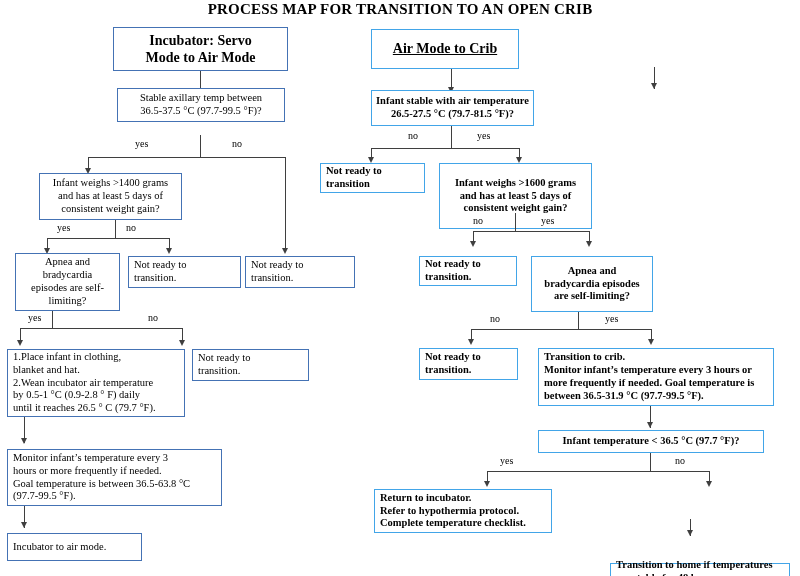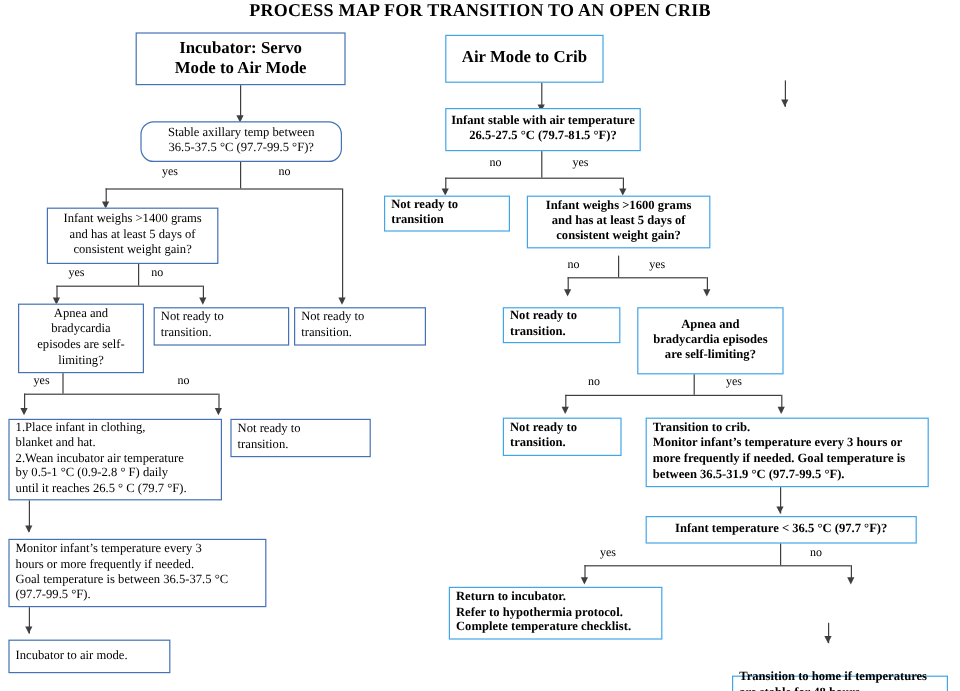--- a/index.html
+++ b/index.html
@@ -64,21 +64,21 @@
 <div id="canvas">
 
   <div class="title">PROCESS MAP FOR TRANSITION TO AN OPEN CRIB</div>
 
   <div class="box hdr bd-dark" style="left:113px;top:27px;width:175px;height:44px;">Incubator: Servo
 Mode to Air Mode</div>
 
   <div class="ln vl" style="left:200px;top:71px;height:29px;"></div>
   <div class="arw" style="left:197px;top:96px;"></div>
 
-  <div class="box ctr bd-dark" style="left:117px;top:101px;width:168px;height:34px;border-radius:11px;">Stable axillary temp between
+  <div class="box ctr bd-dark" style="left:117px;top:88px;width:168px;height:34px;">Stable axillary temp between
 36.5-37.5 °C (97.7-99.5 °F)?</div>
 
   <div class="ln vl" style="left:200px;top:135px;height:22px;"></div>
   <div class="ln hl" style="left:88px;top:157px;width:197px;"></div>
   <div class="ln vl" style="left:88px;top:157px;height:15px;"></div>
   <div class="arw" style="left:85px;top:168px;"></div>
   <div class="ln vl" style="left:285px;top:157px;height:95px;"></div>
   <div class="arw" style="left:282px;top:248px;"></div>
   <div class="lbl" style="left:135px;top:138px;">yes</div>
   <div class="lbl" style="left:232px;top:138px;">no</div>
@@ -123,49 +123,49 @@
 until it reaches 26.5 ° C (79.7 °F).</div>
 
   <div class="box lft bd-dark" style="left:192px;top:349px;width:117px;height:32px;">Not ready to
 transition.</div>
 
   <div class="ln vl" style="left:24px;top:417px;height:26px;"></div>
   <div class="arw" style="left:21px;top:438px;"></div>
 
   <div class="box lft bd-dark" style="left:7px;top:449px;width:215px;height:57px;">Monitor infant’s temperature every 3
 hours or more frequently if needed.
-Goal temperature is between 36.5-37.5 °C
+Goal temperature is between 36.5-63.8 °C
 (97.7-99.5 °F).</div>
 
   <div class="ln vl" style="left:24px;top:506px;height:22px;"></div>
   <div class="arw" style="left:21px;top:522px;"></div>
 
   <div class="box lft bd-dark" style="left:7px;top:533px;width:135px;height:28px;">Incubator to air mode.</div>
 
-  <div class="box hdr bd-bright" style="left:371px;top:29px;width:132px;height:40px;">Air Mode to Crib</div>
+  <div class="box hdr bd-bright" style="left:371px;top:29px;width:148px;height:40px;text-decoration:underline;">Air Mode to Crib</div>
 
   <div class="ln vl" style="left:451px;top:69px;height:22px;"></div>
   <div class="arw" style="left:448px;top:87px;"></div>
 
   <div class="box ctr bd-bright" style="left:371px;top:90px;width:163px;height:36px;">Infant stable with air temperature
 26.5-27.5 °C (79.7-81.5 °F)?</div>
 
   <div class="ln vl" style="left:451px;top:126px;height:22px;"></div>
   <div class="ln hl" style="left:371px;top:148px;width:148px;"></div>
   <div class="ln vl" style="left:371px;top:148px;height:13px;"></div>
   <div class="arw" style="left:368px;top:157px;"></div>
   <div class="ln vl" style="left:519px;top:148px;height:13px;"></div>
   <div class="arw" style="left:516px;top:157px;"></div>
   <div class="lbl" style="left:408px;top:130px;">no</div>
   <div class="lbl" style="left:477px;top:130px;">yes</div>
 
   <div class="box lft bd-bright" style="left:320px;top:163px;width:105px;height:30px;">Not ready to
 transition</div>
 
-  <div class="box ctr bd-bright" style="left:439px;top:163px;width:153px;height:44px;">Infant weighs &gt;1600 grams
+  <div class="box ctr bd-bright" style="left:439px;top:163px;width:153px;height:66px;">Infant weighs &gt;1600 grams
 and has at least 5 days of
 consistent weight gain?</div>
 
   <div class="ln vl" style="left:515px;top:213px;height:18px;"></div>
   <div class="ln hl" style="left:473px;top:231px;width:116px;"></div>
   <div class="ln vl" style="left:473px;top:231px;height:14px;"></div>
   <div class="arw" style="left:470px;top:241px;"></div>
   <div class="ln vl" style="left:589px;top:231px;height:14px;"></div>
   <div class="arw" style="left:586px;top:241px;"></div>
   <div class="lbl" style="left:473px;top:215px;">no</div>

